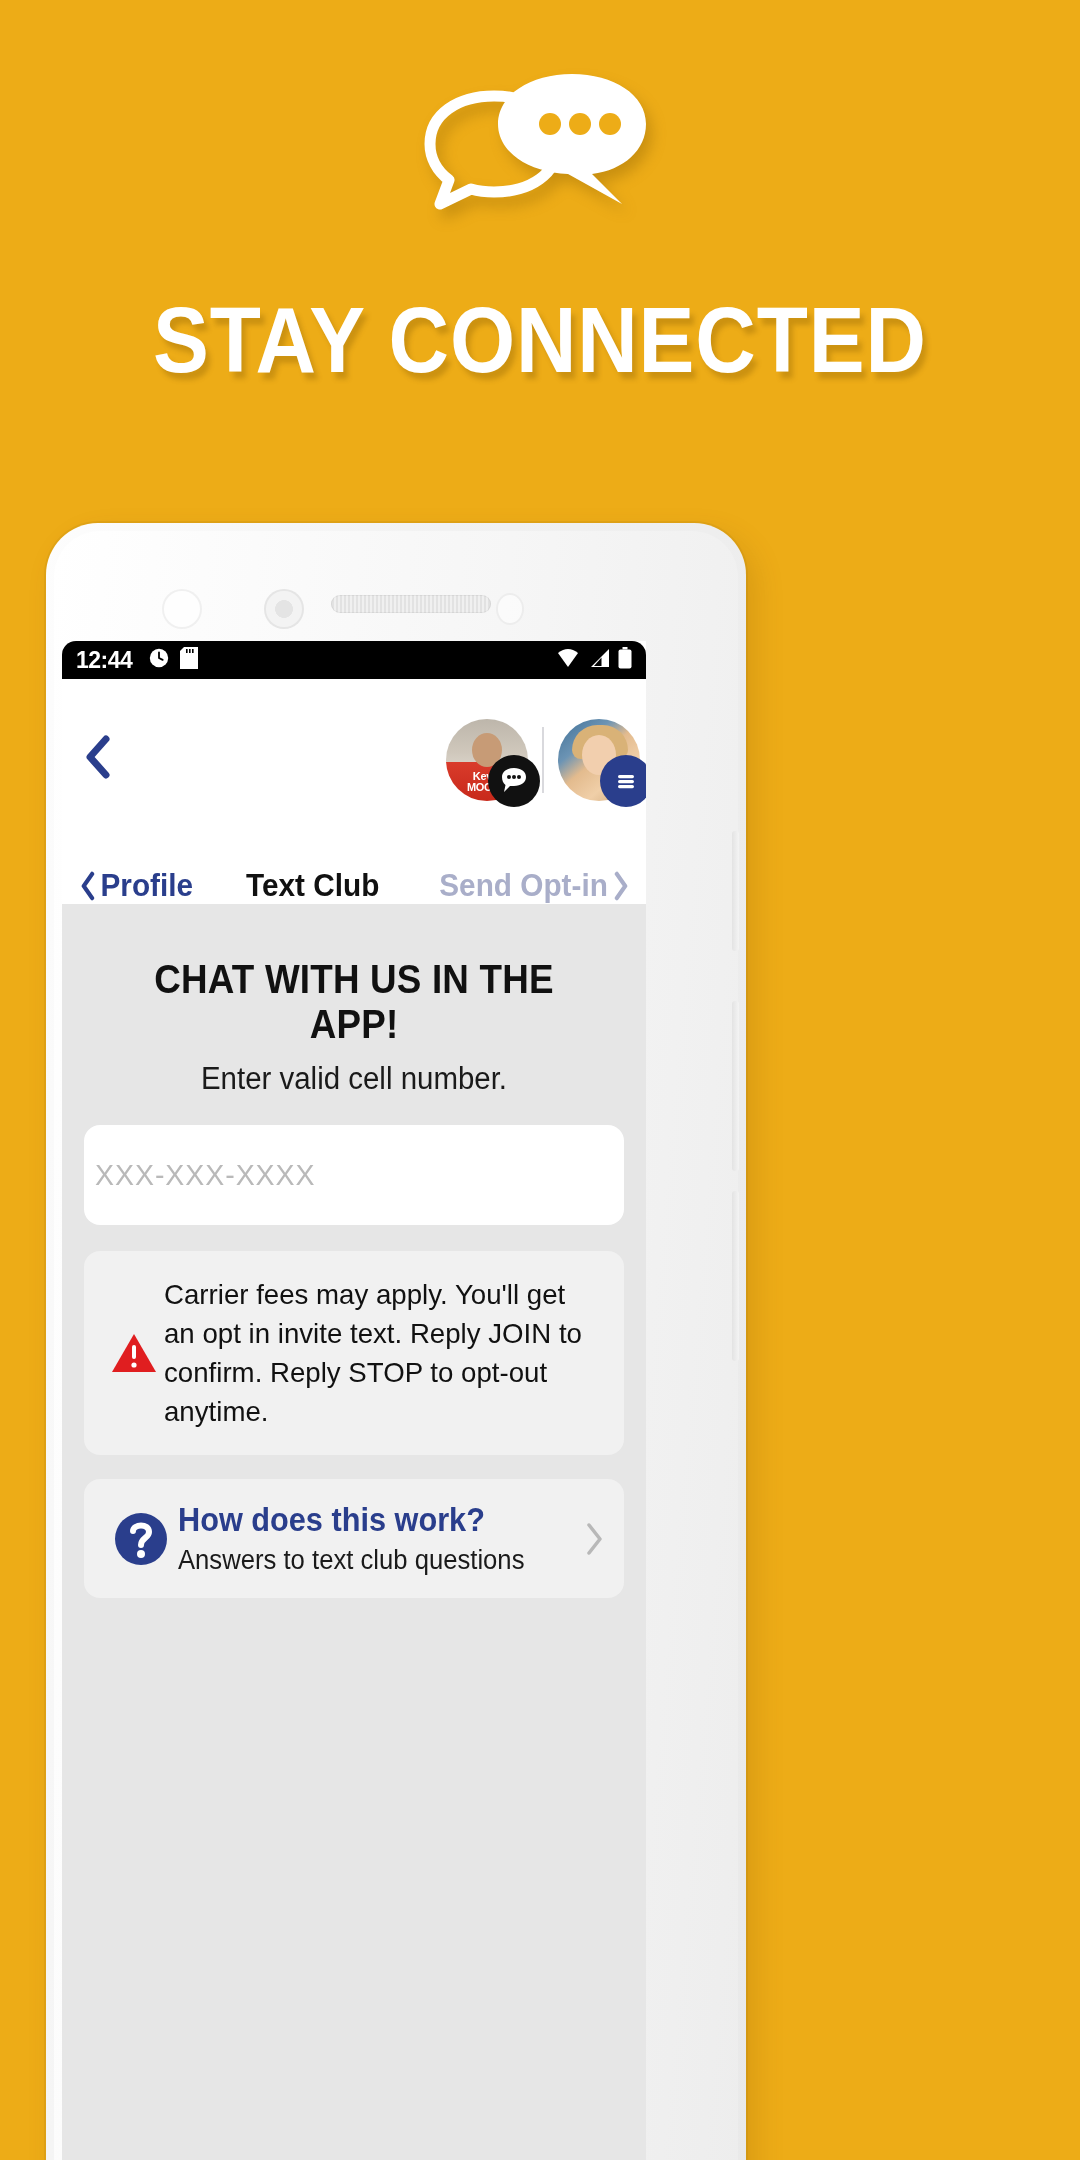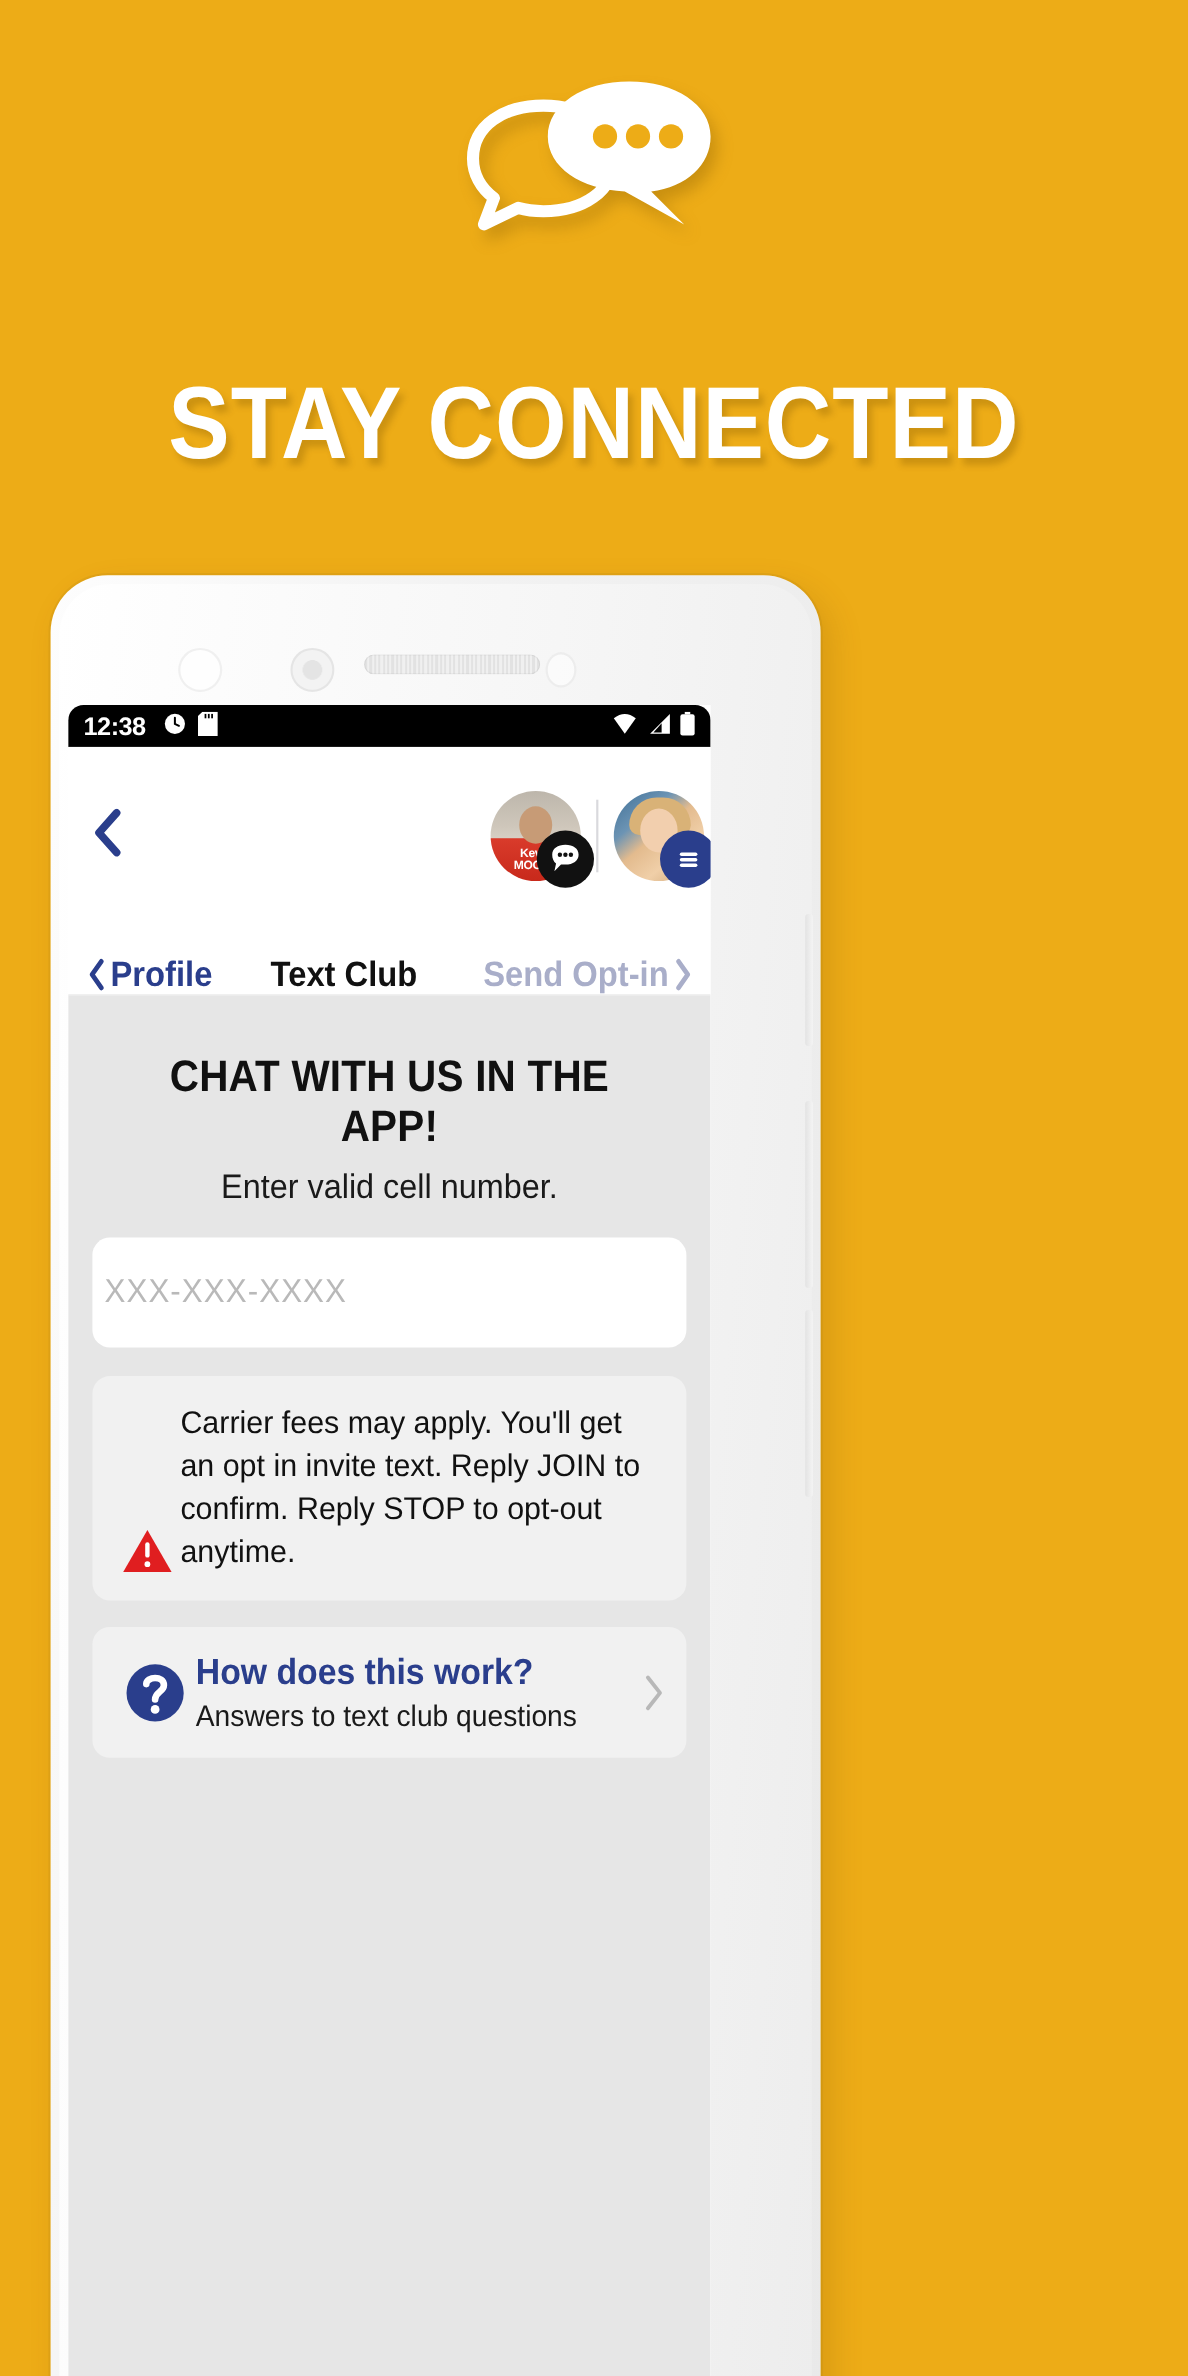--- a/index.html
+++ b/index.html
@@ -9,21 +9,20 @@
     font-family: "Liberation Sans", sans-serif;
   }
   body { background: #EDAC17; position: relative; }
 
   
   .hero {
     position: absolute; top: 0; left: 0;
     width: 1080px; height: 700px;
     display: flex; flex-direction: column;
     align-items: center;
-    gap: 44px;
   }
   .logo-wrap {
     margin-top: 62px;
     width: 300px; height: 180px;
     position: relative;
   }
   .logo-wrap svg { display: block; width: 300px; height: 180px;
     filter: drop-shadow(6px 9px 7px rgba(120,80,0,0.30)); }
 
   .hero-title {
@@ -165,21 +164,21 @@
     border-radius: 16px; display: flex; align-items: center;
     padding: 0 11px; border: none;
   }
   .phone-input .ph {
     font-family: "Liberation Sans Narrow","Liberation Sans",sans-serif;
     font-size: 30px; color: #B9B9B9; letter-spacing: 1px; transform: scaleX(0.95);
     transform-origin: left center;
   }
   .card {
     margin-top: 26px; background: #F1F1F1; border-radius: 16px;
-    display: flex; align-items: flex-end; padding: 24px 20px;
+    display: flex; align-items: center; padding: 24px 20px;
   }
   .warn-icon { flex: 0 0 60px; display: flex; justify-content: center; }
   .warn-text {
     font-family: "Liberation Sans Narrow","Liberation Sans",sans-serif;
     font-size: 28.5px; color: #111; line-height: 1.37;
     transform: scaleX(0.97); transform-origin: left center;
   }
   .how-card { margin-top: 24px; background: #F1F1F1; border-radius: 16px;
     display: flex; align-items: center; padding: 22px 20px; }
   .how-icon { flex: 0 0 74px; display:flex; justify-content:center; }
@@ -232,21 +231,21 @@
     <div class="sensors">
       <div class="snr s1"></div>
       <div class="snr s2"></div>
       <div class="speaker"></div>
       <div class="snr s3"></div>
     </div>
 
     <div class="screen">
 
       <div class="statusbar">
-        <div class="sb-time">12:38</div>
+        <div class="sb-time">12:44</div>
         <div class="sb-left-icons">
           <span>
             <svg width="22" height="22" viewBox="0 0 24 24">
                 <circle cx="12" cy="12" r="10" fill="#fff"></circle>
                 <path d="M12 6 L12 12 L16 14" stroke="#000" stroke-width="2" fill="none" stroke-linecap="round"></path>
               </svg>
           </span>
           <span>
             <svg width="18" height="22" viewBox="0 0 18 22">
                 <path d="M4 0 H18 V22 H0 V4 Z" fill="#fff"></path>

